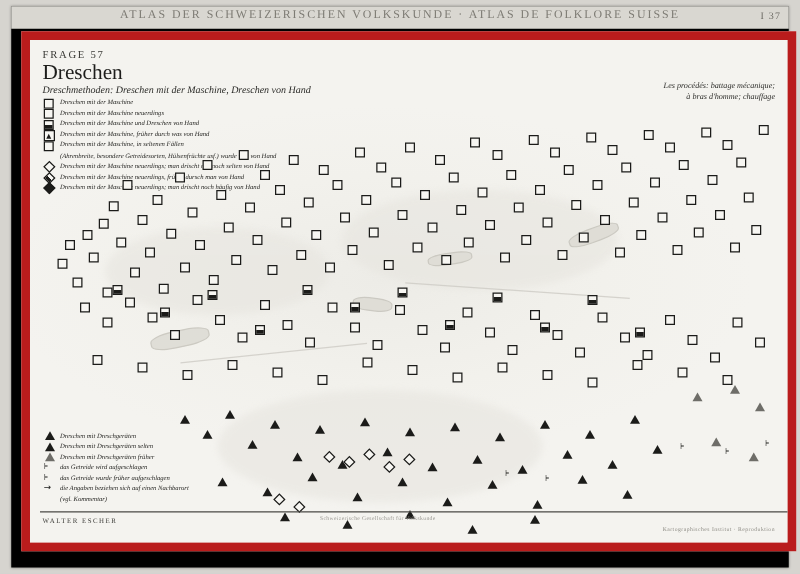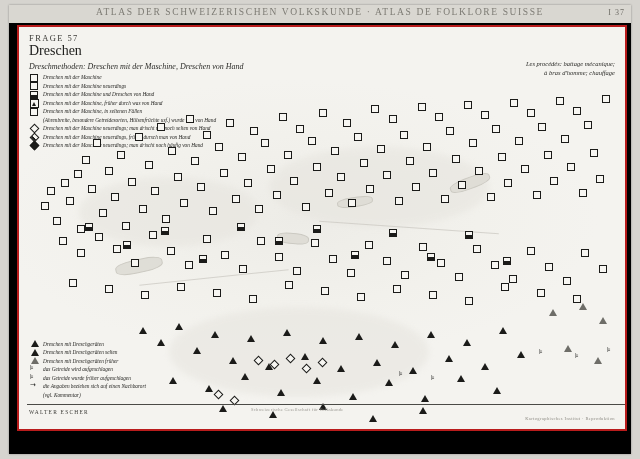--- a/index.html
+++ b/index.html
@@ -6,30 +6,30 @@
   body{width:640px;height:459px;overflow:hidden;font-family:"Liberation Serif",serif;}
   #page{position:relative;width:640px;height:459px;background:#d6d4cf;}
   #sheet{position:absolute;left:9px;top:5px;width:622px;height:449px;background:#000000;
          box-shadow:0 0 2px rgba(0,0,0,.35);}
   
   #topband{position:absolute;left:0;top:0;width:622px;height:18px;background:#d9d7d1;}
   #atlas-title{position:absolute;left:0;top:2px;width:622px;text-align:center;
       font-size:9.5px;letter-spacing:1.6px;color:#7d7b74;font-family:"Liberation Serif",serif;}
   #sheet-no{position:absolute;right:6px;top:3px;font-size:8px;color:#6e6c66;letter-spacing:1px;}
   
-  #frame{position:absolute;left:8px;top:20px;width:606px;height:402px;border:2px solid #b91c1c;background:#f3f2ee;overflow:hidden;}
+  #frame{position:absolute;left:8px;top:20px;width:606px;height:402px;border:7px solid #b91c1c;background:#f3f2ee;overflow:hidden;}
   #mapbg{position:absolute;inset:0;background:
      radial-gradient(ellipse 300px 140px at 46% 48%, #edece7 0%, #f2f1ec 60%, #f4f3ef 100%);}
   .relief{position:absolute;border-radius:50%;background:#e6e4de;opacity:.55;filter:blur(3px);}
   .riverline{position:absolute;background:#cdcbc4;height:1px;opacity:.8;}
   .lake{position:absolute;background:#dedcd5;border:1px solid #c8c6be;border-radius:40%;opacity:.9;}
   
   .hdr{position:absolute;}
   #frage{left:10px;top:6px;font-size:8.5px;letter-spacing:1.4px;color:#3a3a36;}
-  #title-de{left:10px;top:16px;font-size:14px;color:#1d1d1b;font-family:"Liberation Serif",serif;}
+  #title-de{left:10px;top:16px;font-size:17px;color:#1d1d1b;font-family:"Liberation Serif",serif;}
   #title-fr{right:10px;top:16px;font-size:15px;color:#1d1d1b;font-style:italic;font-family:"Liberation Serif",serif;text-align:right;}
   #subtitle-de{left:10px;top:35px;font-size:8px;color:#2b2b28;font-style:italic;}
   #subtitle-fr{right:10px;top:33px;font-size:6.5px;color:#2b2b28;font-style:italic;text-align:right;line-height:1.35;}
   
   #legend-top{position:absolute;left:10px;top:46px;width:215px;}
   .lrow{display:flex;align-items:flex-start;margin-bottom:0.5px;min-height:8px;}
   .lsym{width:14px;flex:0 0 14px;height:8px;position:relative;}
   .ltxt{font-size:5.3px;line-height:8px;color:#232320;font-style:italic;}
   
   #legend-bot{position:absolute;left:10px;bottom:30px;width:205px;}

